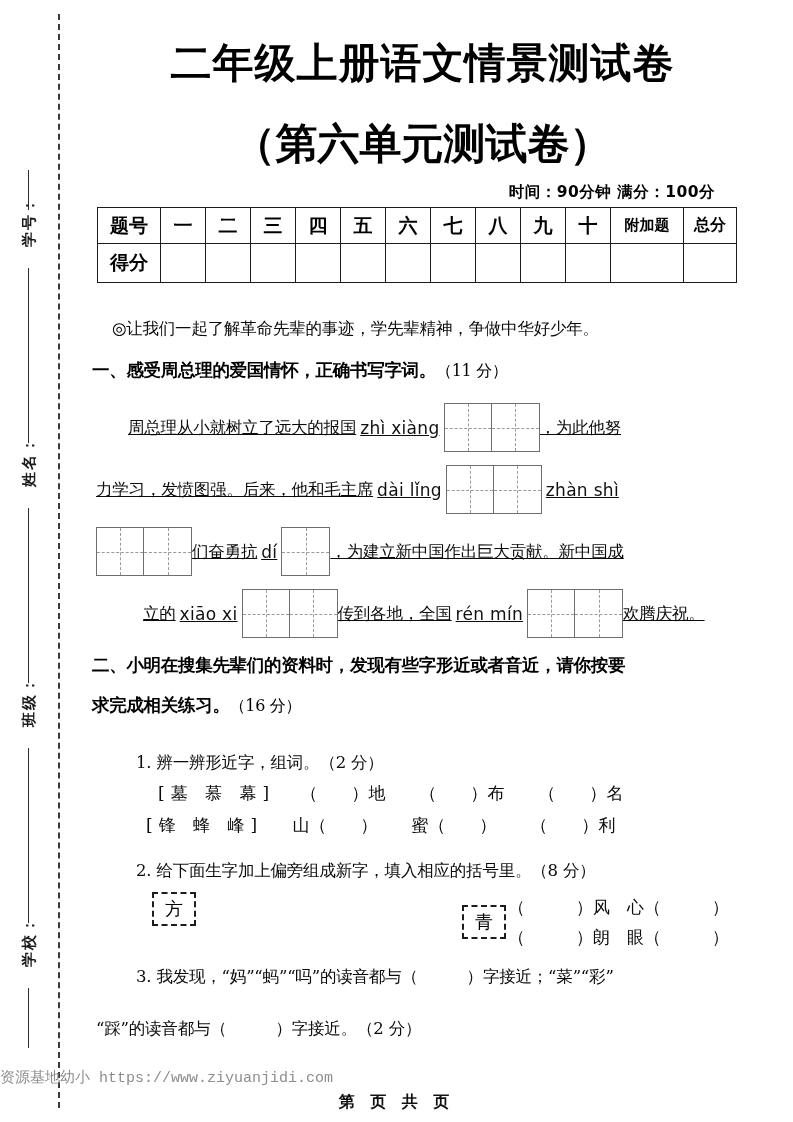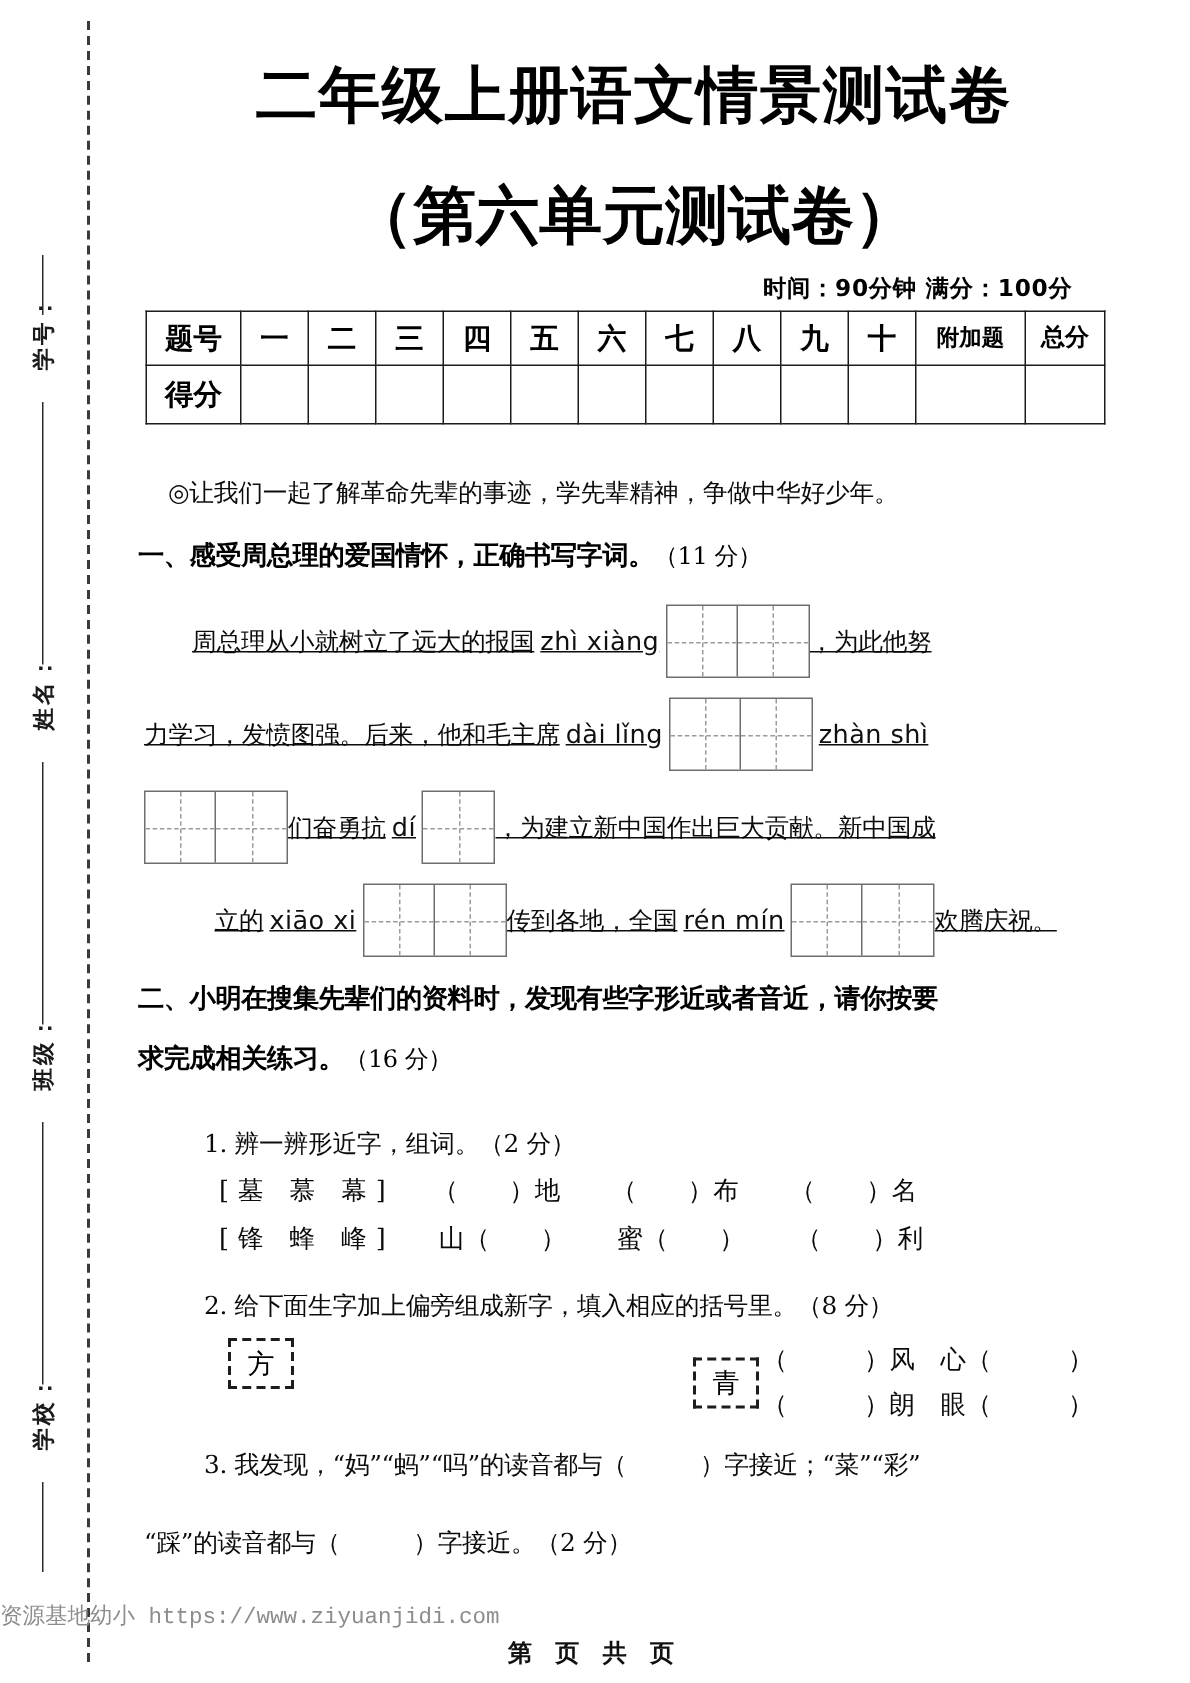--- a/index.html
+++ b/index.html
@@ -410,21 +410,21 @@
     <span>二、小明在搜集先辈们的资料时，发现有些字形近或者音近，请你按要</span>
   </div>
   <div class="sec-head" style="left:92px;top:693px;">
     <span>求完成相关练习。</span><span class="pts">（16 分）</span>
   </div>
 
   <div class="q-line" style="left:136px;top:752px;">
     <span>1.</span>
     <span>辨一辨形近字，组词。</span><span>（2 分）</span>
   </div>
-  <div class="ex-row" style="left:146px;top:782px;">
+  <div class="ex-row" style="left:158px;top:782px;">
     <span class="grp">[墓 慕 幕]</span>
     <span style="margin-left:20px;">（　　）地　　（　　）布　　（　　）名</span>
   </div>
   <div class="ex-row" style="left:146px;top:814px;">
     <span class="grp">[锋 蜂 峰]</span>
     <span style="margin-left:24px;">山（　　）　　蜜（　　）　　（　　）利</span>
   </div>
 
   <div class="q-line" style="left:136px;top:860px;">
     <span>2.</span>

